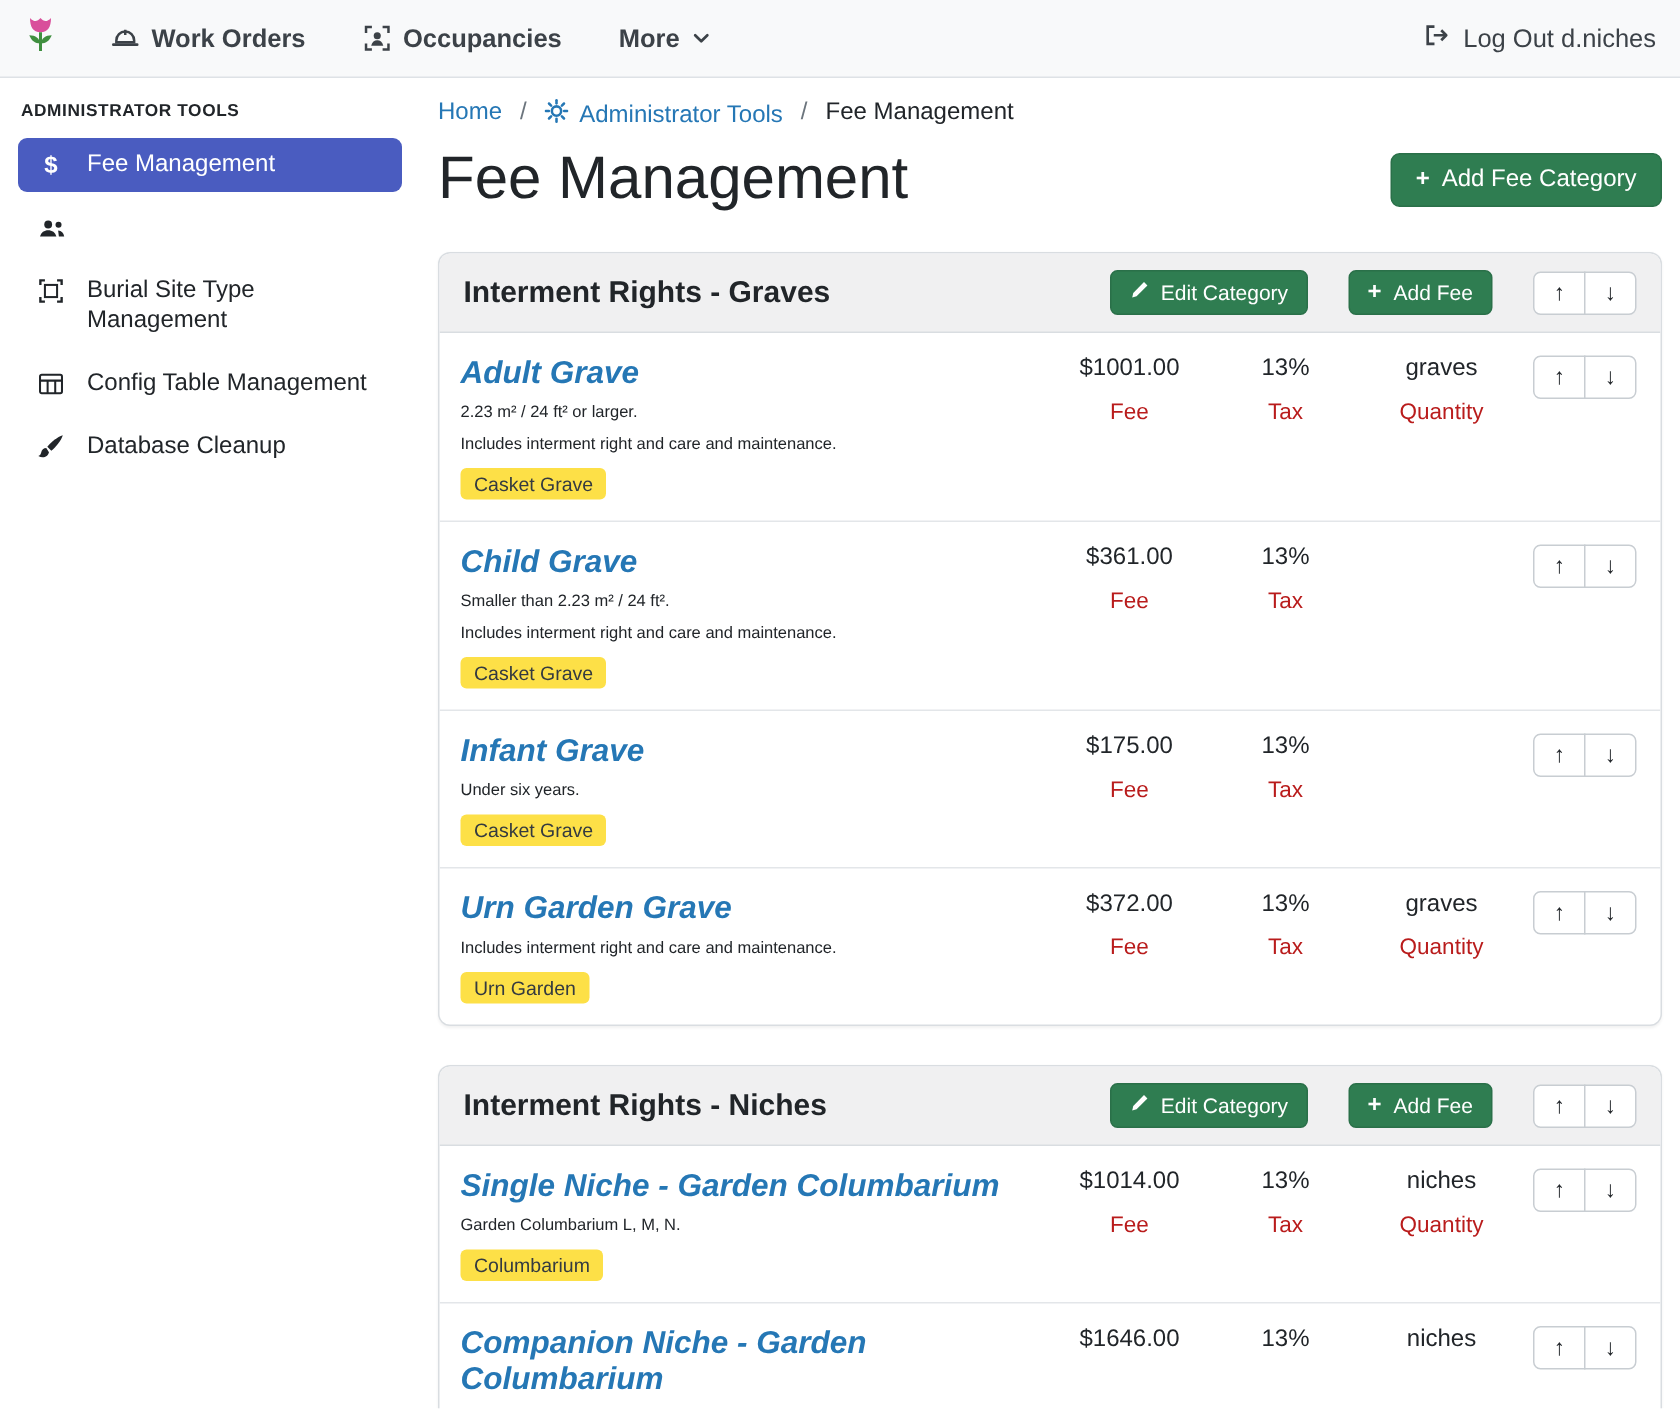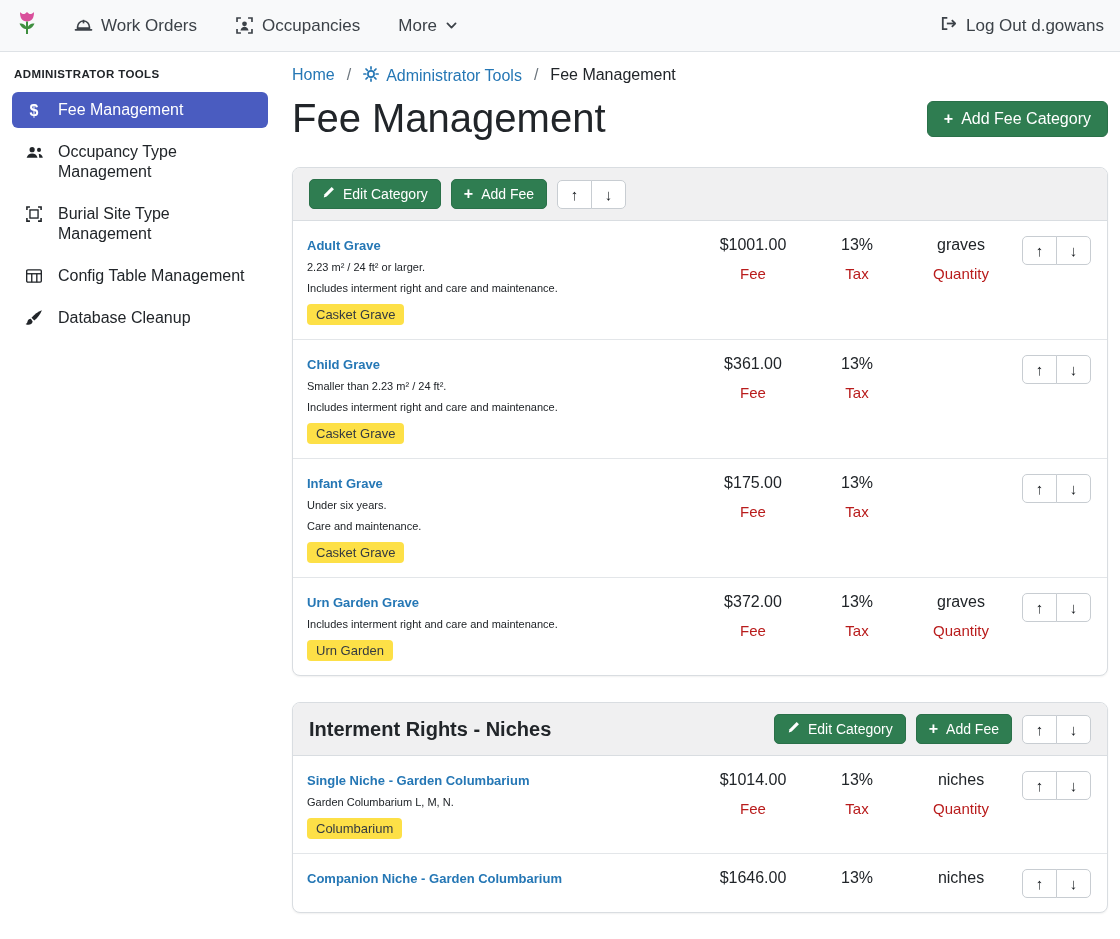--- a/index.html
+++ b/index.html
@@ -5,21 +5,21 @@
   * { margin:0; padding:0; box-sizing:border-box; }
   html,body { width:1120px; height:939px; overflow:hidden; background:#fff;
     font-family:"Liberation Sans", sans-serif; color:#212529; }
 
   
   .topnav { height:52px; background:#f8f9fa; border-bottom:1px solid #dee2e6;
     display:flex; align-items:center; padding:0 16px; }
   .brand { display:flex; align-items:center; gap:8px; margin-right:36px; }
   .brand-title { font-size:17px; font-weight:700; color:#212529; }
   .nav-links { display:flex; align-items:center; gap:38px; }
-  .nav-item { display:flex; align-items:center; gap:8px; font-size:17px; color:#3c4248; cursor:pointer; }
+  .nav-item { display:flex; align-items:center; gap:8px; font-size:17px; color:#3c4248; cursor:pointer;font-weight:bold; }
   .nav-item svg { display:block; }
   .logout { margin-left:auto; display:flex; align-items:center; gap:8px; font-size:17px; color:#3c4248; cursor:pointer; }
 
   
   .shell { display:flex; height:887px; }
   .sidebar { width:280px; padding:14px 12px; flex:0 0 280px; }
   .sidebar-heading { font-size:11.5px; font-weight:700; letter-spacing:.4px; color:#212529;
     margin:2px 2px 12px; }
   .side-item { display:flex; align-items:flex-start; gap:14px; padding:8px 12px; border-radius:6px;
     font-size:16px; line-height:1.25; color:#212529; cursor:pointer; margin-bottom:6px; }
@@ -43,34 +43,34 @@
   .btn-lg { font-size:16px; padding:8px 16px; }
   .btn-sm { font-size:14px; padding:6px 12px; border-radius:5px; }
   .plus-glyph { font-weight:700; font-size:16px; line-height:1; }
 
   
   .category-card { border:1px solid #d9dde1; border-radius:8px; background:#fff; margin-bottom:26px;
     box-shadow:0 1px 2px rgba(0,0,0,.06); overflow:hidden; }
   .category-header { background:#f0f0f1; border-bottom:1px solid #d9dde1; padding:11px 16px;
     display:flex; align-items:center; justify-content:space-between; }
   .category-title { font-size:20px; font-weight:600; color:#212529; }
-  .category-actions { display:flex; align-items:flex-end; gap:10px; }
+  .category-actions { display:flex; align-items:flex-end; gap:27px; }
   .arrow-group { display:inline-flex; }
   .arrow-btn { width:35px; height:29px; background:#fff; border:1px solid #c8cdd2; color:#212529;
     font-size:15px; display:flex; align-items:center; justify-content:center; cursor:pointer;
     font-family:inherit; }
   .arrow-btn:first-child { border-radius:5px 0 0 5px; }
   .arrow-btn:last-child { border-radius:0 5px 5px 0; margin-left:-1px; }
 
   
   .fee-row { display:flex; align-items:flex-start; padding:15px 16px 14px 14px; border-bottom:1px solid #e3e6e9; }
   .fee-row:last-child { border-bottom:none; }
   .fee-main { flex:1; padding-right:8px; }
-  .fee-name { display:inline-block; font-size:13px; font-weight:700; color:#2577b5;
-    text-decoration:none; cursor:pointer; margin-bottom:8px; }
+  .fee-name { display:inline-block; font-size:21px; font-weight:700; color:#2577b5;
+    text-decoration:none; cursor:pointer; margin-bottom:8px;font-style:italic; }
   .fee-desc { font-size:11px; color:#212529; margin-bottom:9px; }
   .fee-tag { display:inline-block; background:#fde047; color:#343a40; font-size:13px;
     padding:3px 9px; border-radius:4px; margin-top:1px; }
   .fee-col { width:104px; flex:0 0 104px; text-align:center; }
   .col-val { font-size:16px; color:#212529; margin-bottom:10px; min-height:19px; }
   .col-lbl { font-size:15px; color:#b91c1c; }
   .fee-row .arrow-group { margin-left:9px; }
 </style>
 </head>
 <body>
@@ -117,21 +117,21 @@
     </div>
   </div>
   <div class="logout">
     <span>
       <svg viewBox="0 0 16 16" width="19" height="19">
         <path d="M7 3.2 H3.2 V12.8 H7" fill="none" stroke="#3c4248" stroke-width="1.5"></path>
         <line x1="6.6" y1="8" x2="13.4" y2="8" stroke="#3c4248" stroke-width="1.5"></line>
         <path d="M10.8 5.2 L13.6 8 L10.8 10.8" fill="none" stroke="#3c4248" stroke-width="1.5" stroke-linejoin="round"></path>
       </svg>
     </span>
-    <span>Log Out d.gowans</span>
+    <span>Log Out d.niches</span>
   </div>
 </nav>
 
 <div class="shell">
 
   <aside class="sidebar">
     <div class="sidebar-heading">ADMINISTRATOR TOOLS</div>
 
     <div class="side-item active">
       <span class="s-ico dollar-glyph">$</span>
@@ -140,21 +140,20 @@
 
     <div class="side-item">
       <span class="s-ico">
         <svg viewBox="0 0 16 16" width="19" height="19" fill="#212529">
           <circle cx="6" cy="5.6" r="2.2"></circle>
           <path d="M1.4 12.4c.6-2.4 2.4-3.6 4.6-3.6s4 1.2 4.6 3.6z"></path>
           <circle cx="11.8" cy="5.8" r="1.7"></circle>
           <path d="M11.6 9c1.9.2 3 1.3 3.4 3.4h-3z"></path>
         </svg>
       </span>
-      <span>Occupancy Type Management</span>
     </div>
 
     <div class="side-item">
       <span class="s-ico">
         <svg viewBox="0 0 16 16" width="18" height="18" fill="#212529">
           <path d="M1 1h3.4v1.4H2.4v2H1zM11.6 1H15v3.4h-1.4V2.4h-2zM1 11.6h1.4v2h2V15H1zM13.6 11.6H15V15h-3.4v-1.4h2z"></path>
           <rect x="4.4" y="4.4" width="7.2" height="7.2" fill="none" stroke="#212529" stroke-width="1.2"></rect>
         </svg>
       </span>
       <span>Burial Site Type Management</span>
@@ -214,20 +213,21 @@
       <h1 class="page-title">Fee Management</h1>
       <button class="btn-green btn-lg">
         <span class="plus-glyph">+</span>
         <span>Add Fee Category</span>
       </button>
     </div>
 
     <div id="categories">
   <section class="category-card">
     <header class="category-header">
+      <h2 class="category-title">Interment Rights - Graves</h2>
       <div class="category-actions">
         <button class="btn-green btn-sm">
           <span>
             <svg viewBox="0 0 16 16" width="13" height="13" fill="#fff">
               <path d="M11.9 1.3l2.8 2.8-8.9 8.9-3.6 1 .9-3.7z"></path>
             </svg>
           </span>
           <span class="lbl">Edit Category</span>
         </button>
         <button class="btn-green btn-sm">
@@ -300,21 +300,20 @@
       <button class="arrow-btn">
                   <span>↓</span>
                 </button>
     </div>
   </div>
 
   <div class="fee-row">
     <div class="fee-main">
       <a class="fee-name">Infant Grave</a>
       <div class="fee-desc">Under six years.</div>
-      <div class="fee-desc">Care and maintenance.</div>
       <span class="fee-tag">Casket Grave</span>
     </div>
     <div class="fee-col">
       <div class="col-val">$175.00</div>
       <div class="col-lbl">Fee</div>
     </div>
     <div class="fee-col">
       <div class="col-val">13%</div>
       <div class="col-lbl">Tax</div>
     </div>

